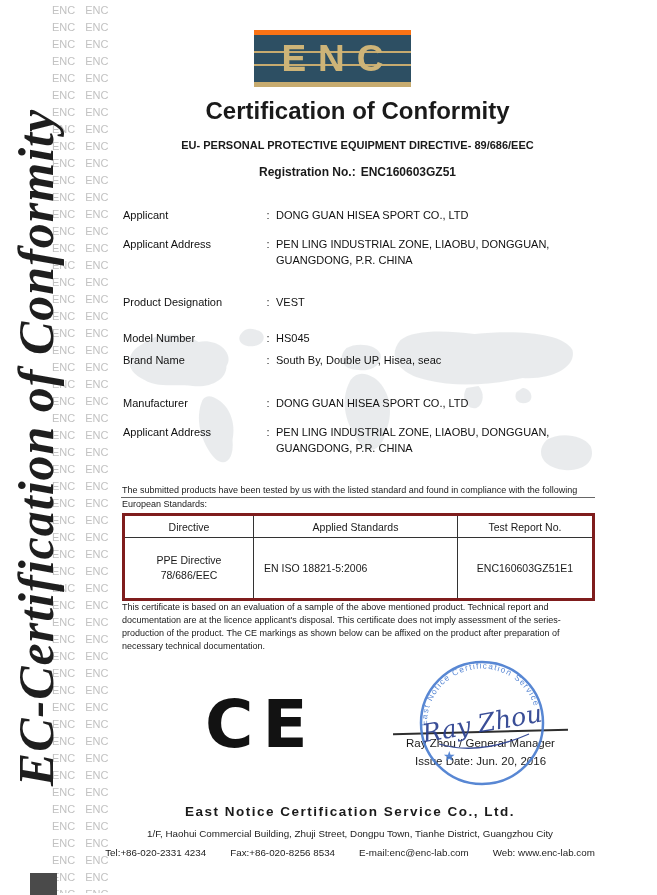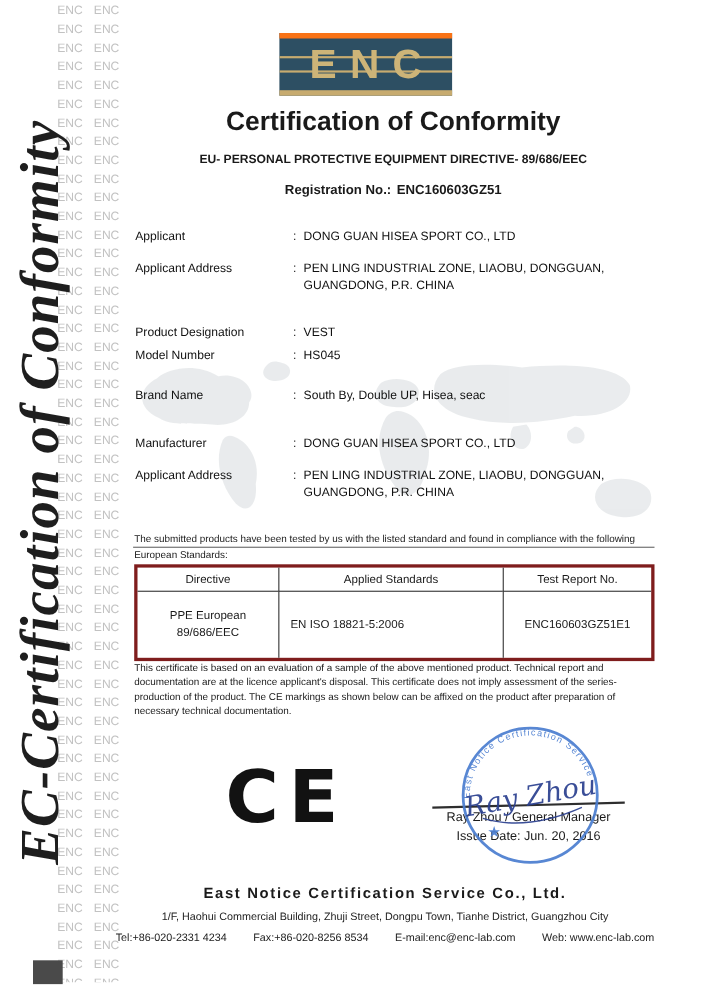--- a/index.html
+++ b/index.html
@@ -128,21 +128,21 @@
   <div class="field" style="top:236px">
     <span class="f-label">Applicant Address</span>
     <span class="f-colon">:</span>
     <span class="f-value">PEN LING INDUSTRIAL ZONE, LIAOBU, DONGGUAN, GUANGDONG, P.R. CHINA</span>
   </div>
   <div class="field" style="top:294px">
     <span class="f-label">Product Designation</span>
     <span class="f-colon">:</span>
     <span class="f-value">VEST</span>
   </div>
-  <div class="field" style="top:315px">
+  <div class="field" style="top:330px">
     <span class="f-label">Model Number</span>
     <span class="f-colon">:</span>
     <span class="f-value">HS045</span>
   </div>
   <div class="field" style="top:352px">
     <span class="f-label">Brand Name</span>
     <span class="f-colon">:</span>
     <span class="f-value">South By, Double UP, Hisea, seac</span>
   </div>
   <div class="field" style="top:395px">
@@ -160,22 +160,22 @@
   <div class="compliance">The submitted products have been tested by us with the listed standard and found in compliance with the following European Standards:</div>
 
   <div class="cert-table">
     <div class="t-head">
       <div class="t-cell">Directive</div>
       <div class="t-cell">Applied Standards</div>
       <div class="t-cell">Test Report No.</div>
     </div>
     <div class="t-body">
       <div class="t-cell directive-cell">
-        <div>PPE European</div>
-        <div>89/686/EEC</div>
+        <div>PPE Directive</div>
+        <div>78/686/EEC</div>
       </div>
       <div class="t-cell standard-cell">EN ISO 18821-5:2006</div>
       <div class="t-cell report-cell">ENC160603GZ51E1</div>
     </div>
   </div>
 
   <div class="disclaimer">This certificate is based on an evaluation of a sample of the above mentioned product. Technical report and documentation are at the licence applicant's disposal. This certificate does not imply assessment of the series-production of the product. The CE markings as shown below can be affixed on the product after preparation of necessary technical documentation.</div>
 
   <div class="ce">CE</div>
 

